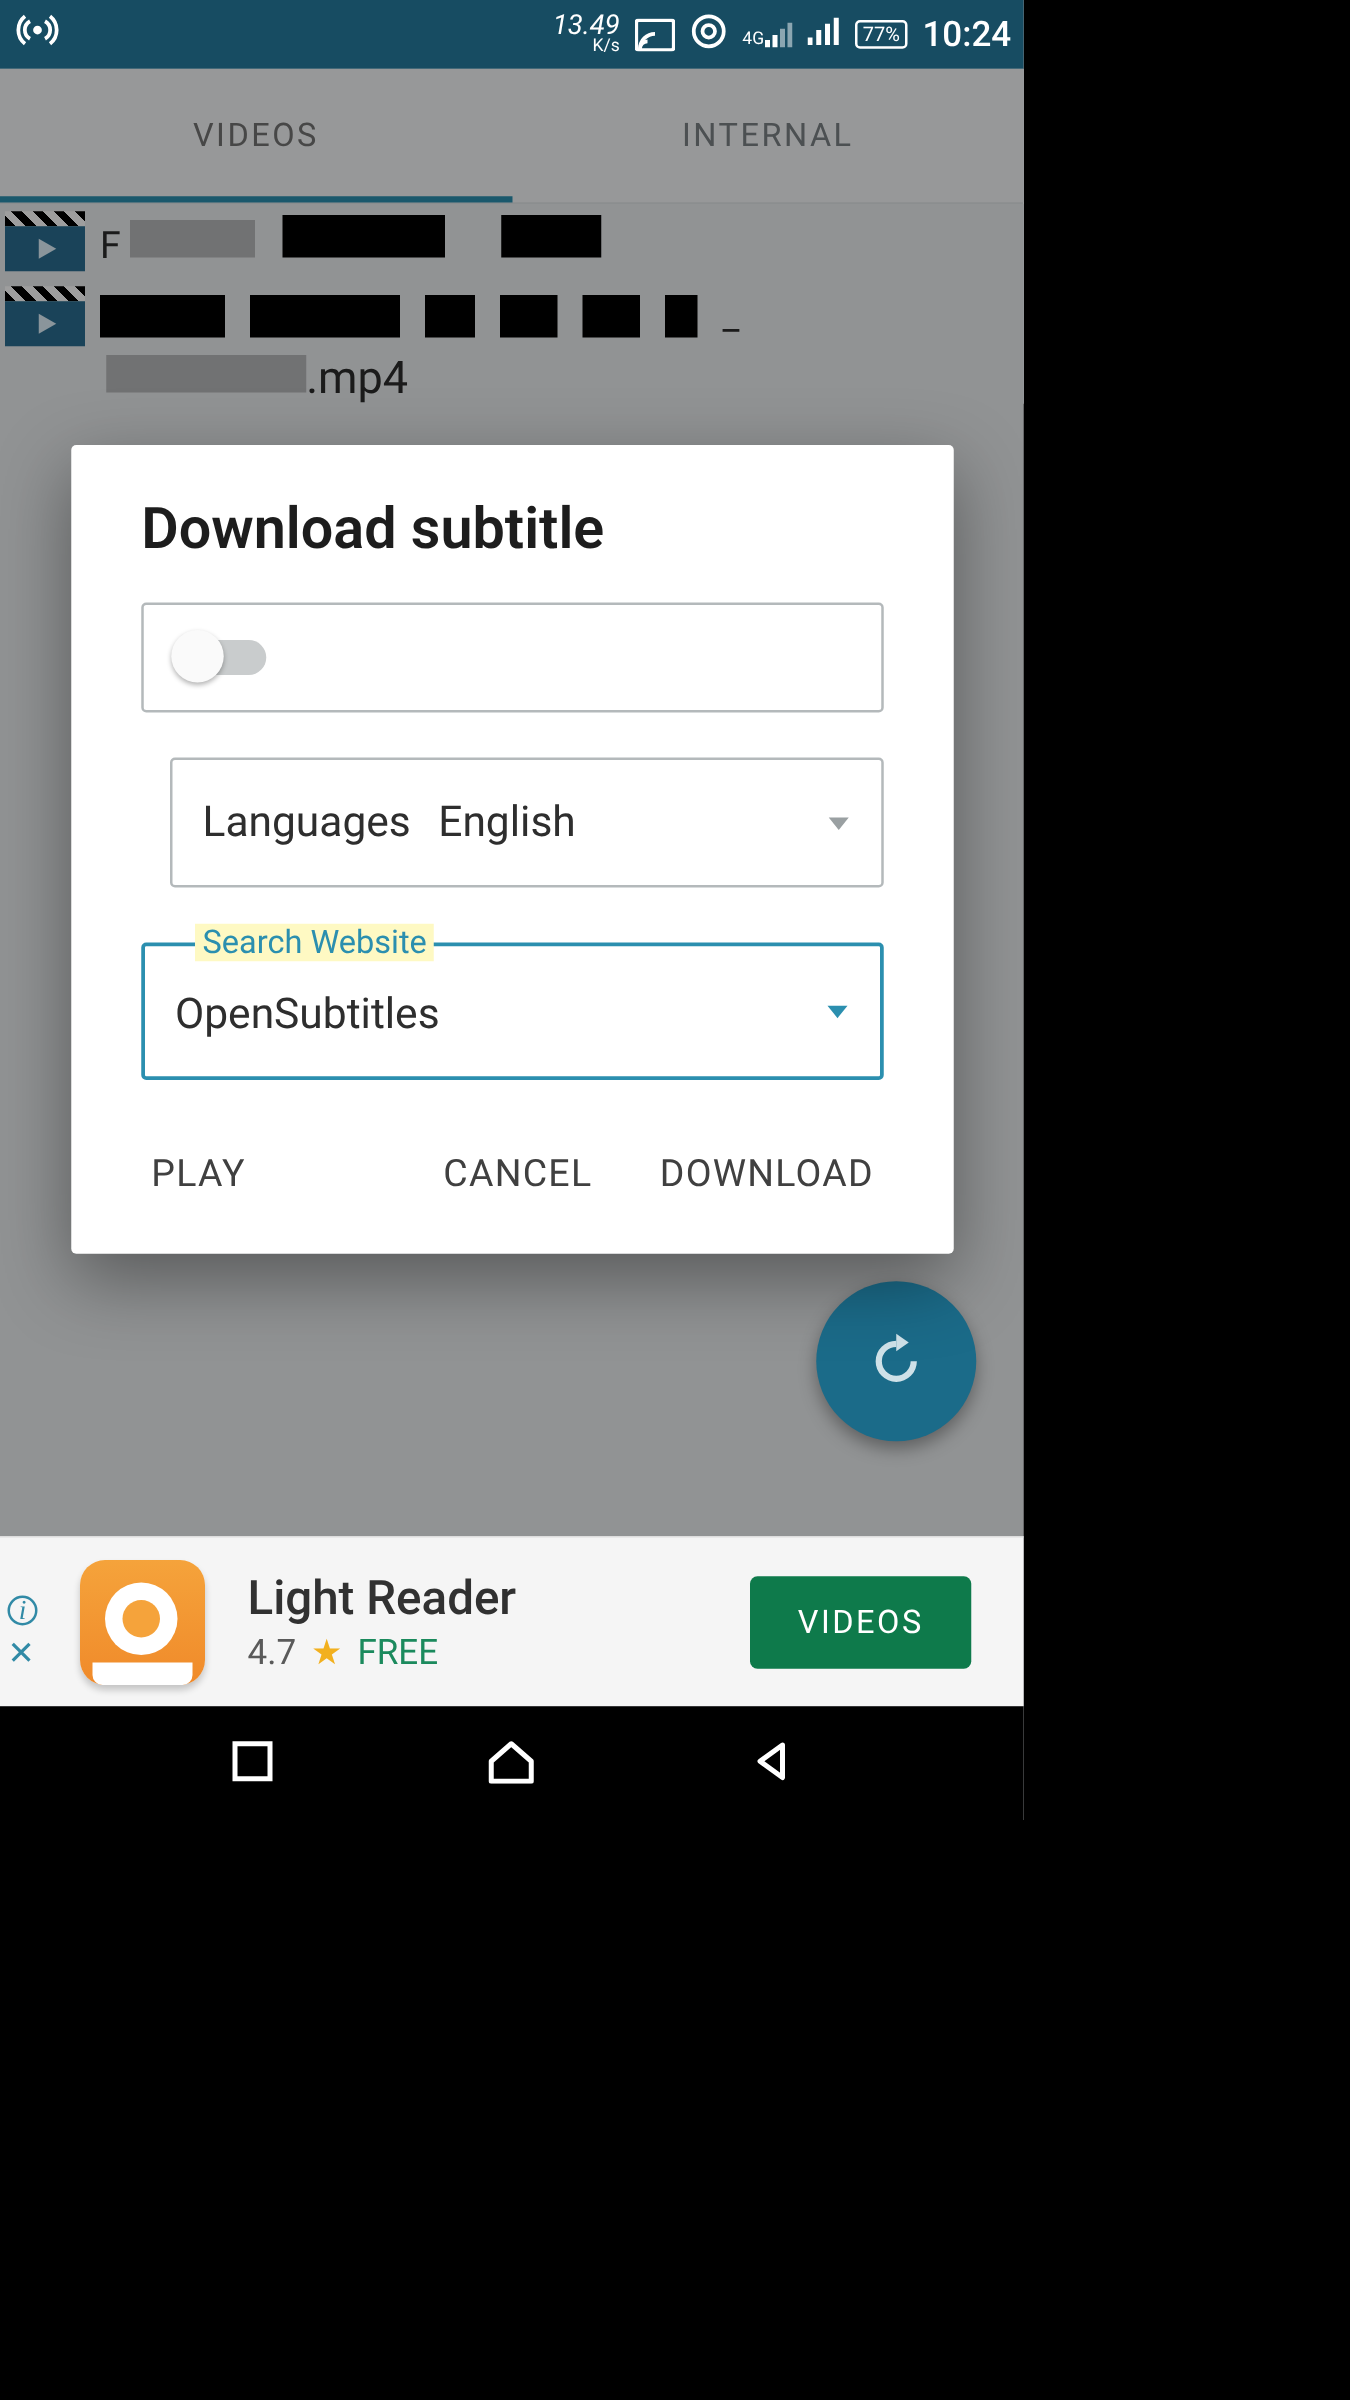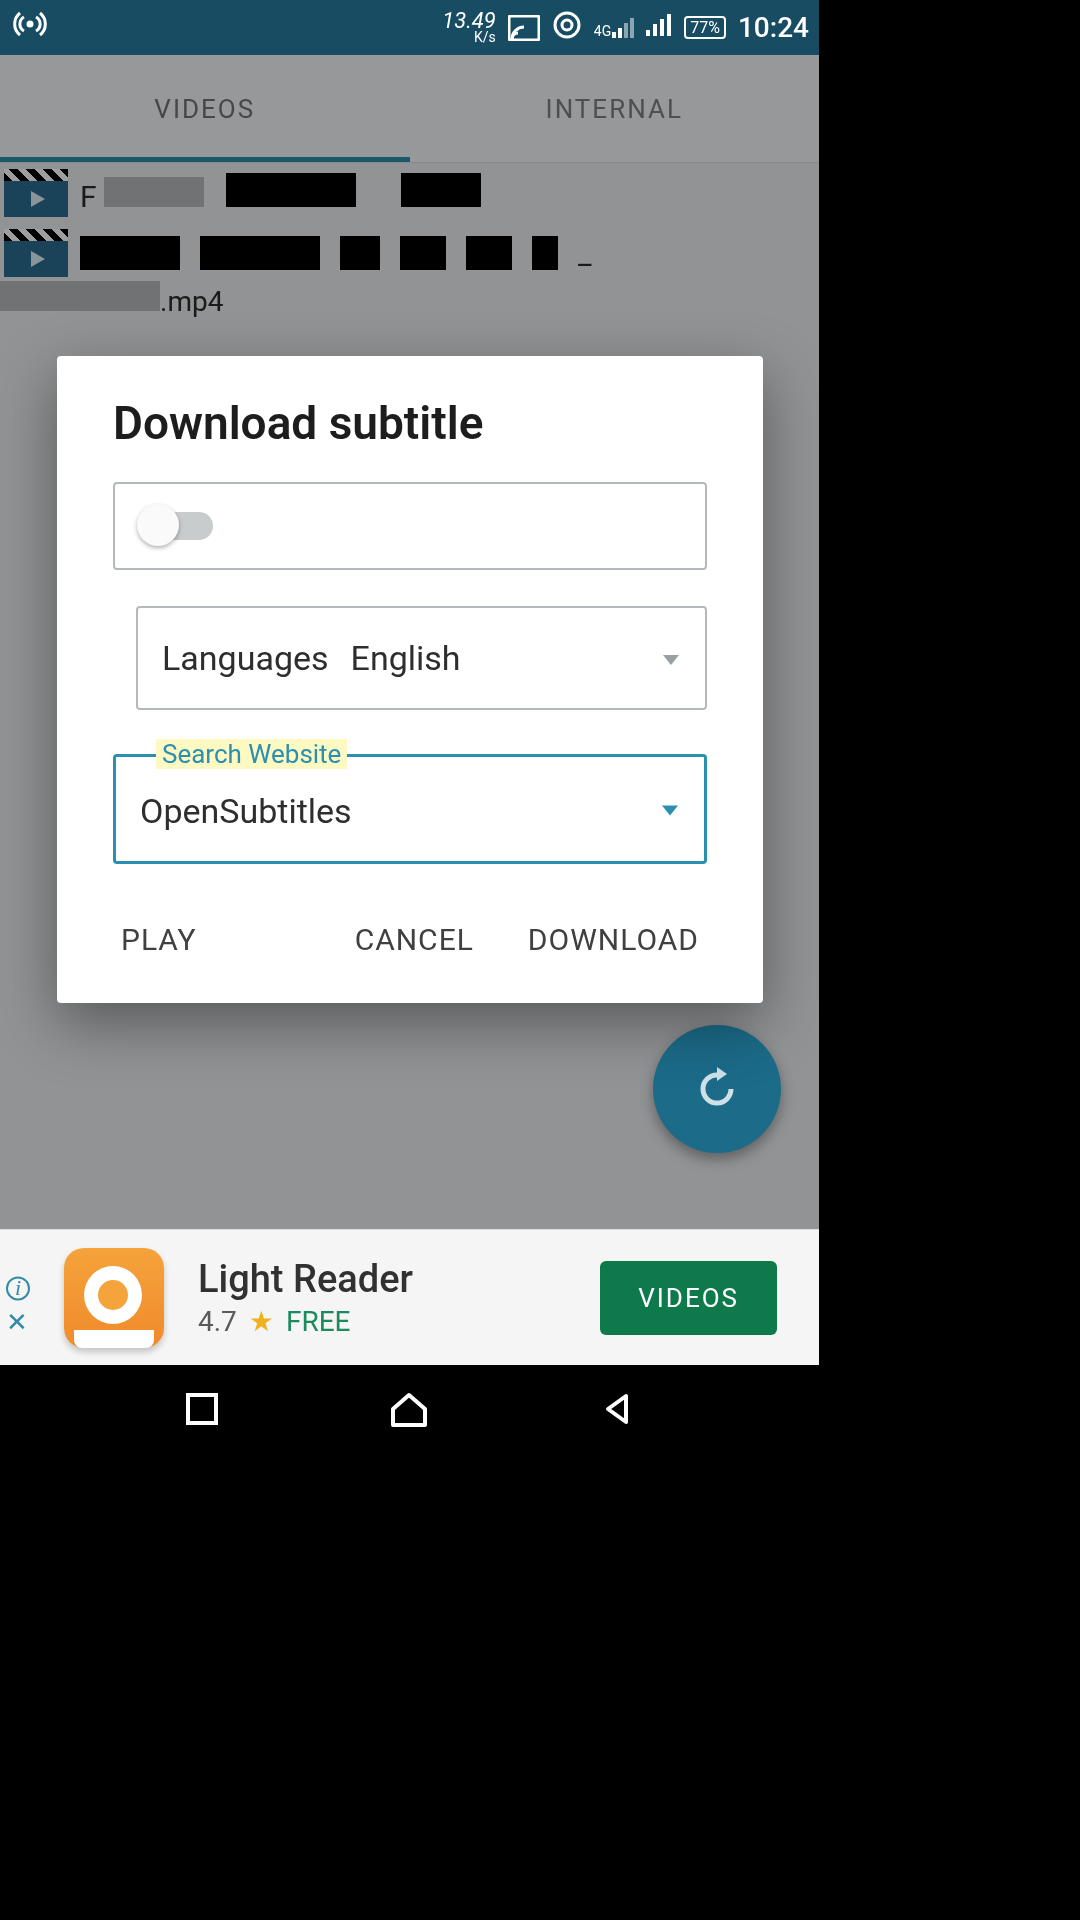--- a/index.html
+++ b/index.html
@@ -31,21 +31,21 @@
   .clapper-top { position: absolute; top: 0; left: 0; right: 0; height: 12px; background: repeating-linear-gradient(45deg,#000 0 6px,#fff 6px 12px); }
   .clapper-body { position: absolute; top: 12px; left: 0; right: 0; bottom: 0; background: #2a6d90; display: flex; align-items: center; justify-content: center; }
   .clapper-body::before { content: ""; border-left: 14px solid #dff0fa; border-top: 8px solid transparent; border-bottom: 8px solid transparent; margin-left: 4px; }
   .video-title { font-size: 30px; color: #2d2d2d; flex: 1; overflow: hidden; white-space: nowrap; }
   .redact-line { display: flex; gap: 20px; align-items: center; }
   .redact-box { background: #000; height: 34px; display: inline-block; }
   .rx1 { width: 130px; } .rx3 { width: 80px; }
   .rx4 { width: 40px; } .rx5 { width: 46px; } .rx6 { width: 46px; } .rx7 { width: 26px; }
   .redact-gray { background: #b6b8ba; height: 30px; width: 100px; display:inline-block; }
   .row2 .video-title { font-size: 30px; }
-  .row2-sub { font-size: 28px; color: #2d2d2d; margin-top: -2px; }
+  .row2-sub { padding-left: 85px; font-size: 36px; color: #2d2d2d; margin-top: -2px; }
 
   
   .fab { position: absolute; right: 38px; bottom: 303px; width: 128px; height: 128px; border-radius: 50%; background: #1b6b89; display: flex; align-items: center; justify-content: center; box-shadow: 0 6px 14px rgba(0,0,0,0.35); }
   .fab svg { stroke: #cfe1e8; }
 
   
   .ad { position: absolute; left: 0; right: 0; bottom: 91px; height: 136px; background: #f5f5f5; display: flex; align-items: center; padding: 0 42px 0 64px; border-top: 1px solid #ddd; }
   .ad-icon { width: 100px; height: 100px; border-radius: 20px; background: linear-gradient(#f5a33b,#f08a2a); position: relative; box-shadow: 0 4px 6px rgba(0,0,0,0.2); }
   .ad-icon::before { content:""; position:absolute; left:20px; top:18px; width:58px; height:58px; border-radius:50%; background:#fff; }
   .ad-icon::after { content:""; position:absolute; left:34px; top:32px; width:30px; height:30px; border-radius:50%; background:#f5a33b; }

